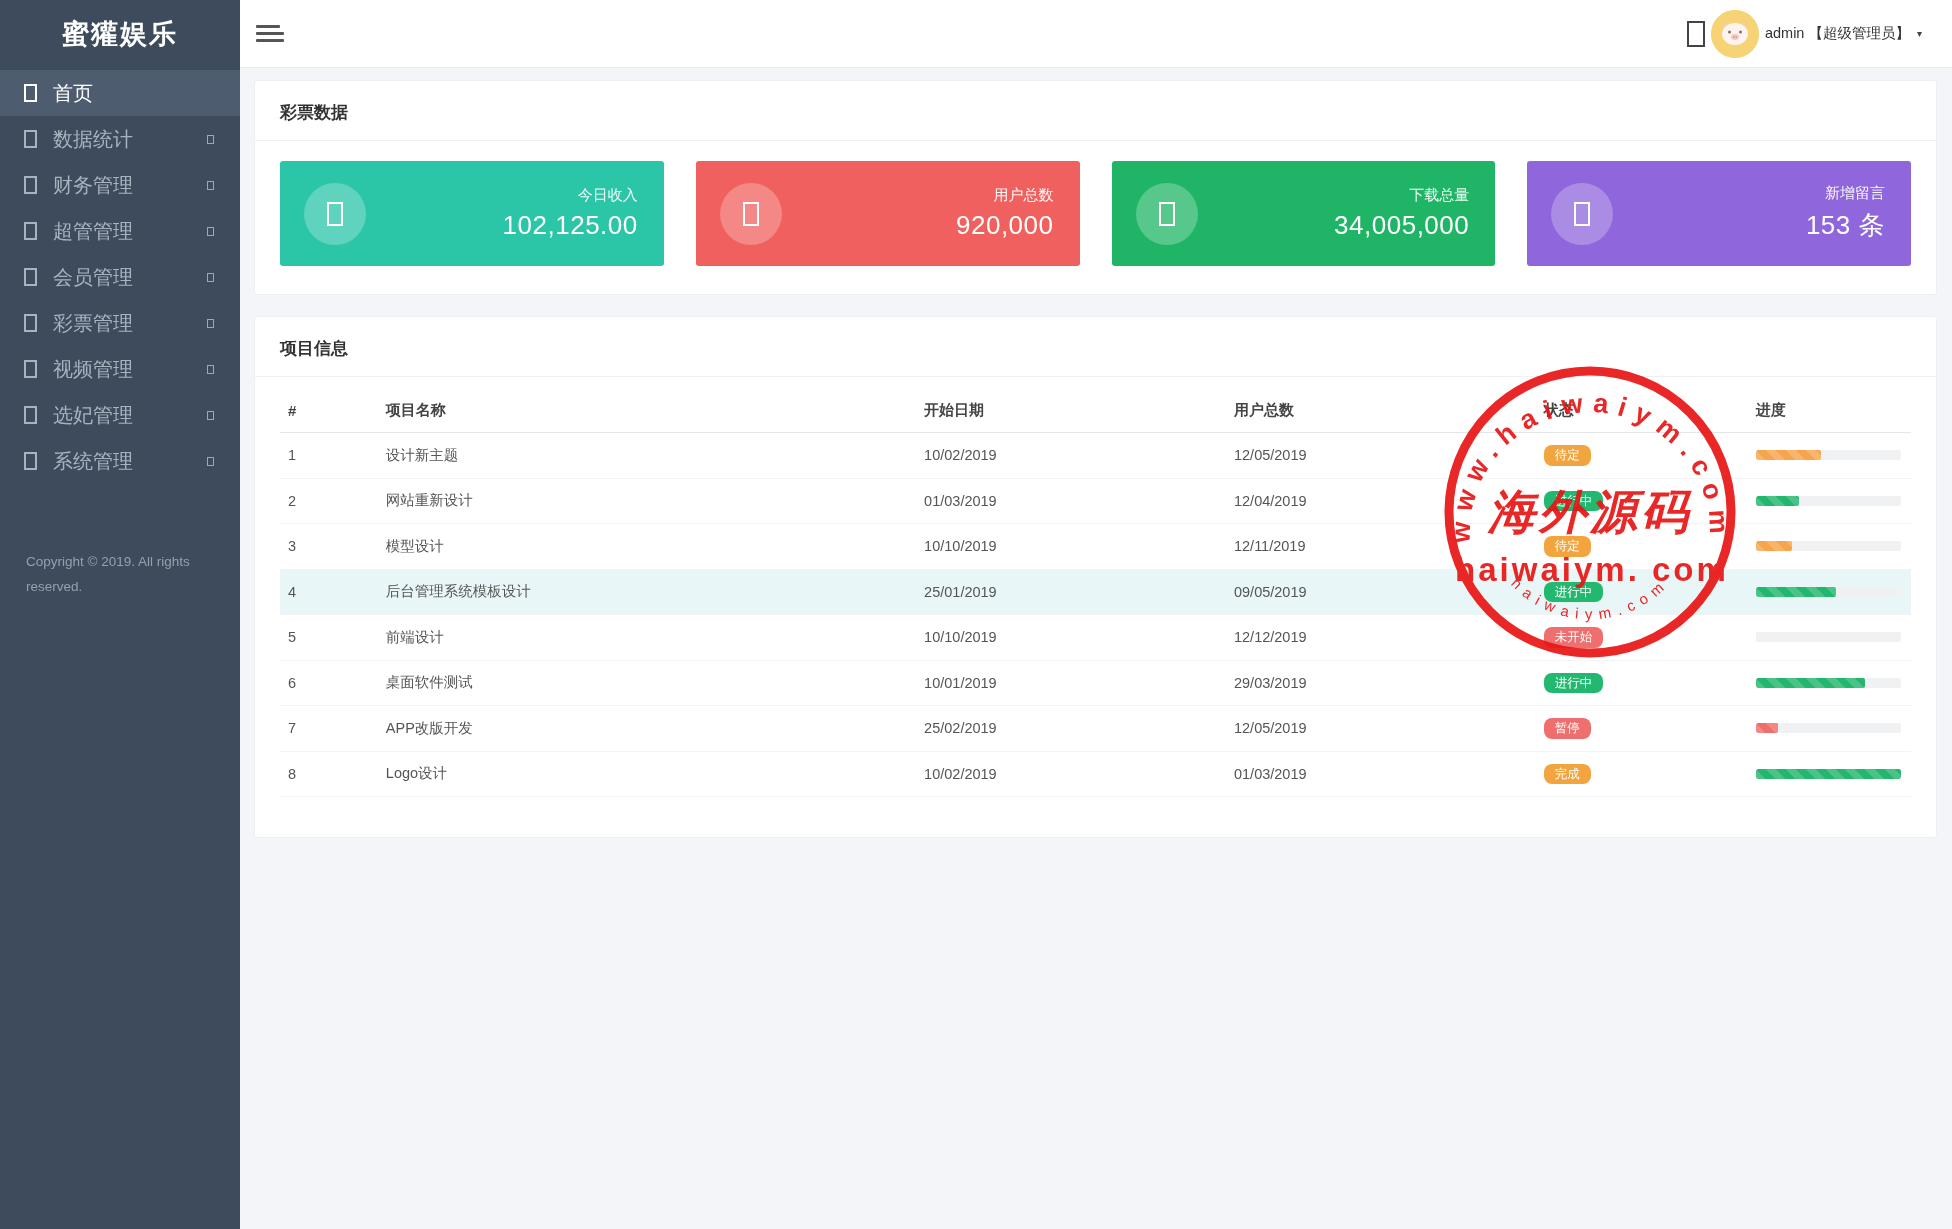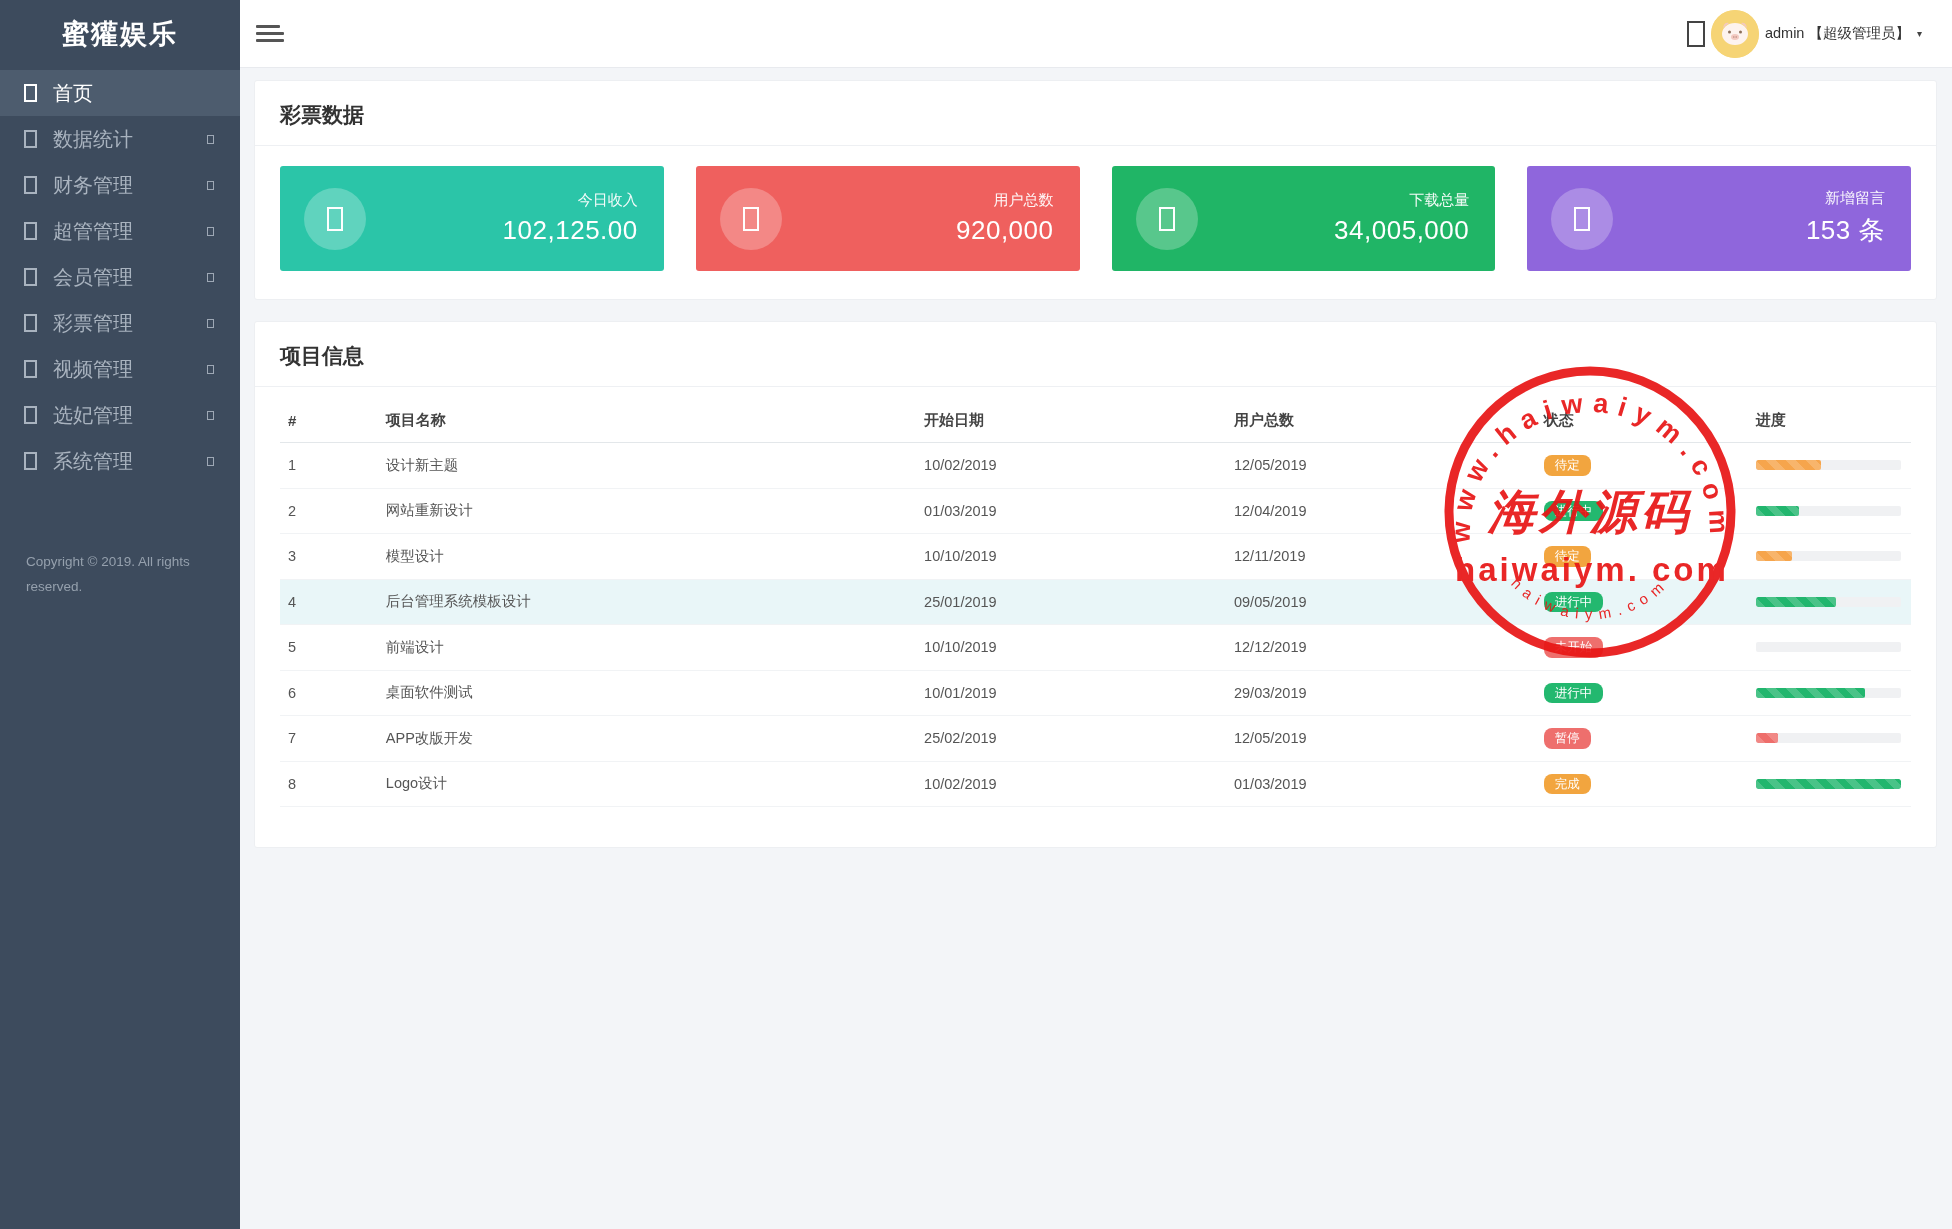--- a/index.html
+++ b/index.html
@@ -31,21 +31,21 @@
   .hamburger span:nth-child(3){ width:28px; }
   .topbar-right { margin-left:auto; display:flex; align-items:center; gap:6px; }
   .fullscreen-tofu { width:18px; height:26px; border:2px solid #444; color:#444; cursor:pointer; }
   .avatar { width:48px; height:48px; border-radius:50%; background:#f6d475; overflow:hidden; display:flex; align-items:center; justify-content:center; }
   .user { display:flex; align-items:center; gap:7px; color:#333; font-size:14.5px; cursor:pointer; }
   .caret { font-size:10px; color:#444; }
 
   
   .content { padding:12px 15px 0 14px; }
   .panel { background:#fff; border-radius:3px; border:1px solid #edeff2; margin-bottom:21px; }
-  .panel-title { font-size:21px; font-weight:bold; color:#333; padding:20px 25px 16px 25px; border-bottom:1px solid #eef0f3; }
+  .panel-title { font-size:17px; font-weight:bold; color:#333; padding:20px 25px 16px 25px; border-bottom:1px solid #eef0f3; }
 
   
   .cards { display:flex; gap:32px; padding:20px 25px 28px 25px; }
   .stat-card { flex:1; height:105px; border-radius:3px; color:#fff; display:flex; align-items:center; padding:0 26px 0 24px; }
   .card-teal   { background:#2bc5a8; }
   .card-red    { background:#ef605e; }
   .card-green  { background:#20b566; }
   .card-purple { background:#8f66dc; }
   .stat-icon { width:62px; height:62px; border-radius:50%; background:rgba(255,255,255,.25); display:flex; align-items:center; justify-content:center; flex:none; }
   .stat-tofu { width:16px; height:24px; border:2px solid #fff; color:#fff; }

